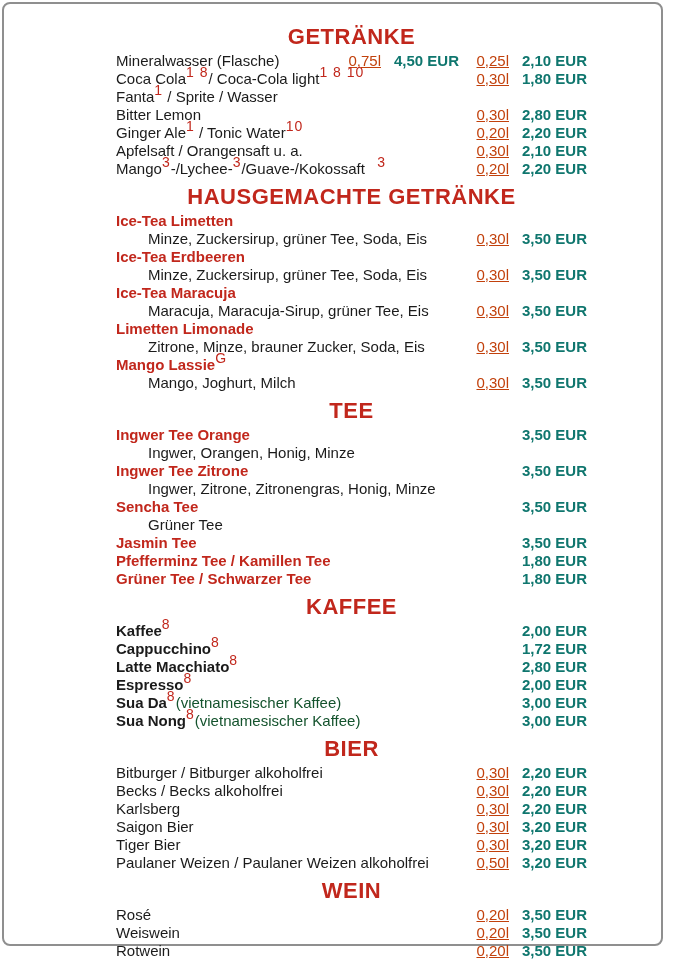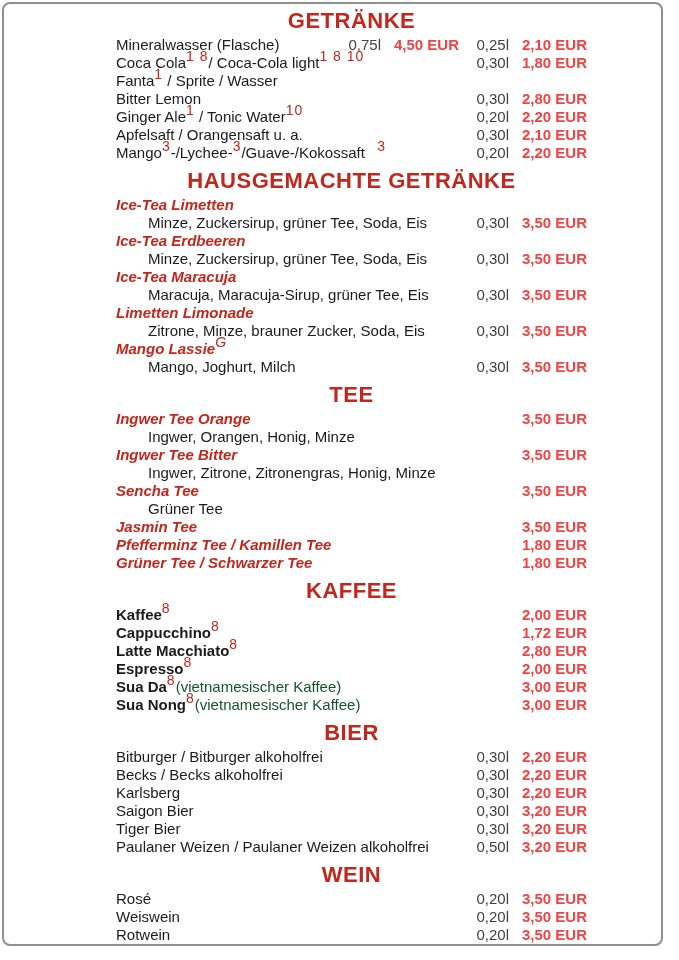--- a/index.html
+++ b/index.html
@@ -16,64 +16,65 @@
   .card {
     position: absolute;
     left: 2px; top: 2px;
     width: 661px; height: 944px;
     border: 2px solid #8f8f8f;
     border-radius: 8px;
     box-sizing: border-box;
     background: #ffffff;
   }
   .content {
-    padding: 6px 74px 0 112px;
+    padding: 22px 74px 0 112px;
   }
   .section-title {
     margin: 8px 0 4px 0;
     font-size: 22px;
     line-height: 22px;
     font-weight: bold;
     color: #c1271c;
     text-align: center;
     letter-spacing: 0.5px;
   }
   .menu-section:first-child .section-title { margin-top: 0; }
   .row {
     display: flex;
     align-items: flex-start;
     font-size: 15px;
     line-height: 18px;
     white-space: nowrap;
   }
   .row .name { flex: 1 1 auto; min-width: 0; }
-  .row.red .name { color: #c1271c; font-weight: bold; font-style: italic; }
+  .row.red .name { color: #c1271c; font-weight: bold; }
   .row.bold .name { font-weight: bold; }
   .row.sub .name { padding-left: 32px; }
   .row .name .reg { font-weight: normal; color: #14532d; }
   .row sup.fn {
     color: #c1271c;
     font-size: 14px;
     line-height: 0;
     font-weight: normal;
     position: relative;
     top: -1px;
     letter-spacing: 1px;
   }
   .row .vol {
     flex: 0 0 50px;
     text-align: right;
     font-weight: normal;
-    color: #404040;
+    color: #c2410c;
+    text-decoration: underline;
   }
   .row .price {
     flex: 0 0 78px;
     text-align: right;
     font-weight: bold;
-    color: #ef4444;
+    color: #0f766e;
   }
 </style>
 </head>
 <body>
 
 <div class="page">
   <div class="card">
     <div class="content">
         <section class="menu-section">
           <h2 class="section-title">GETRÄNKE</h2>
@@ -174,21 +175,21 @@
             <span class="name"><span>Ingwer Tee Orange</span></span>
             <span class="vol"></span>
             <span class="price">3,50 EUR</span>
           </div>
           <div class="row sub">
             <span class="name"><span>Ingwer, Orangen, Honig, Minze</span></span>
             <span class="vol"></span>
             <span class="price"></span>
           </div>
           <div class="row red">
-            <span class="name"><span>Ingwer Tee Bitter</span></span>
+            <span class="name"><span>Ingwer Tee Zitrone</span></span>
             <span class="vol"></span>
             <span class="price">3,50 EUR</span>
           </div>
           <div class="row sub">
             <span class="name"><span>Ingwer, Zitrone, Zitronengras, Honig, Minze</span></span>
             <span class="vol"></span>
             <span class="price"></span>
           </div>
           <div class="row red">
             <span class="name"><span>Sencha Tee</span></span>

